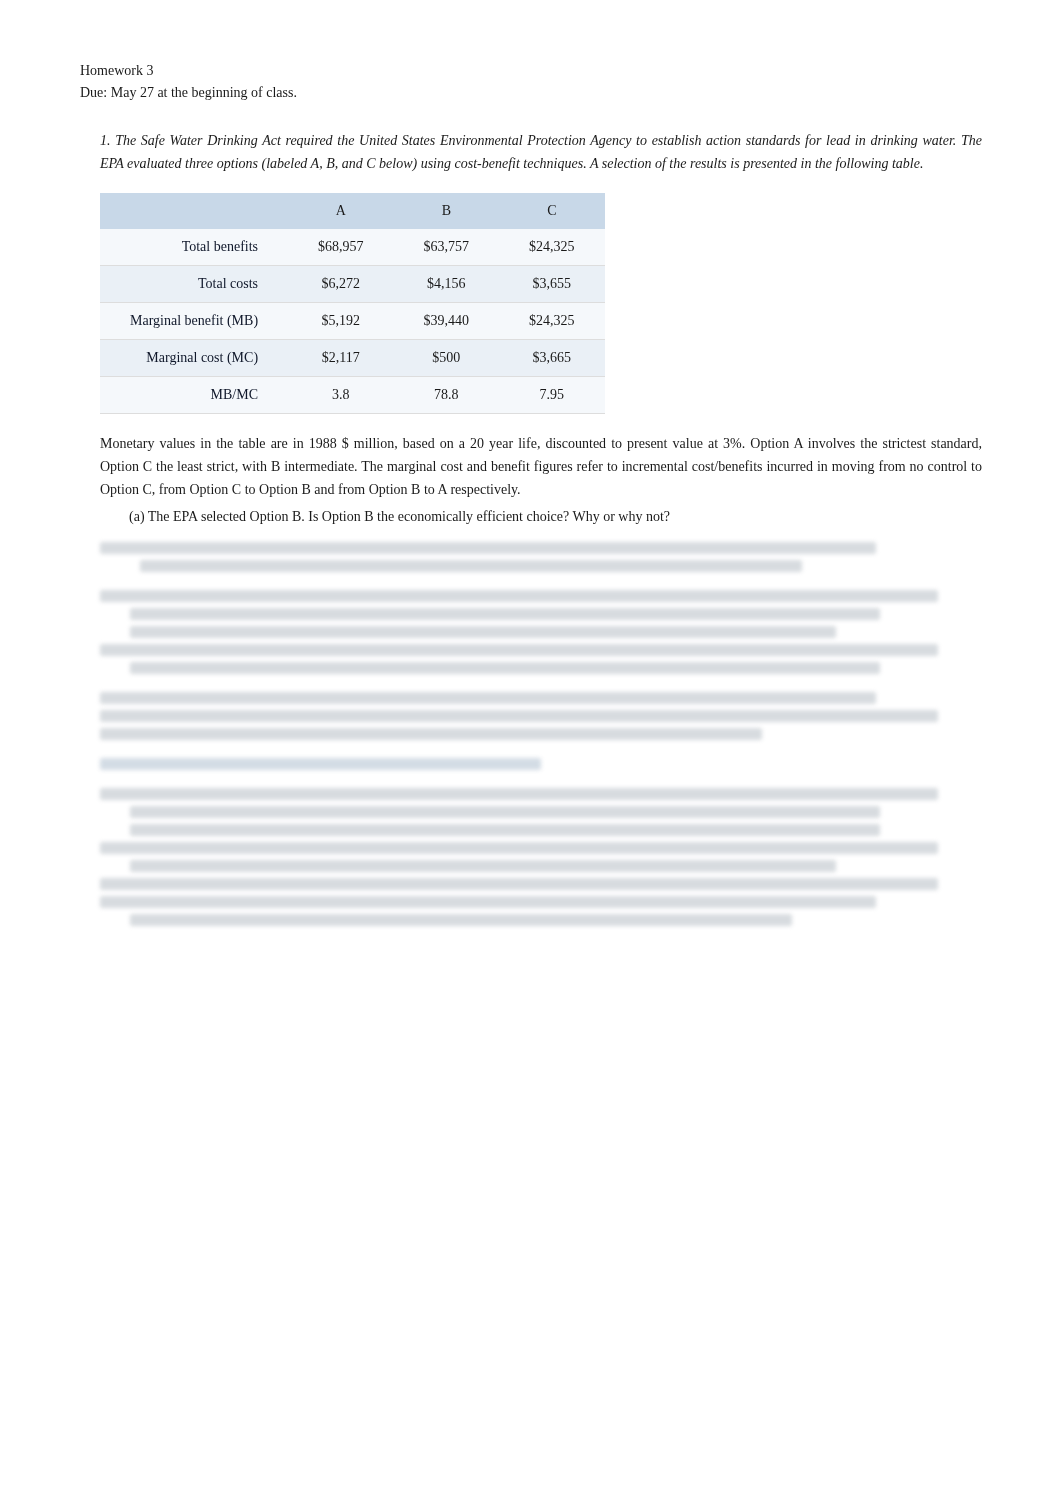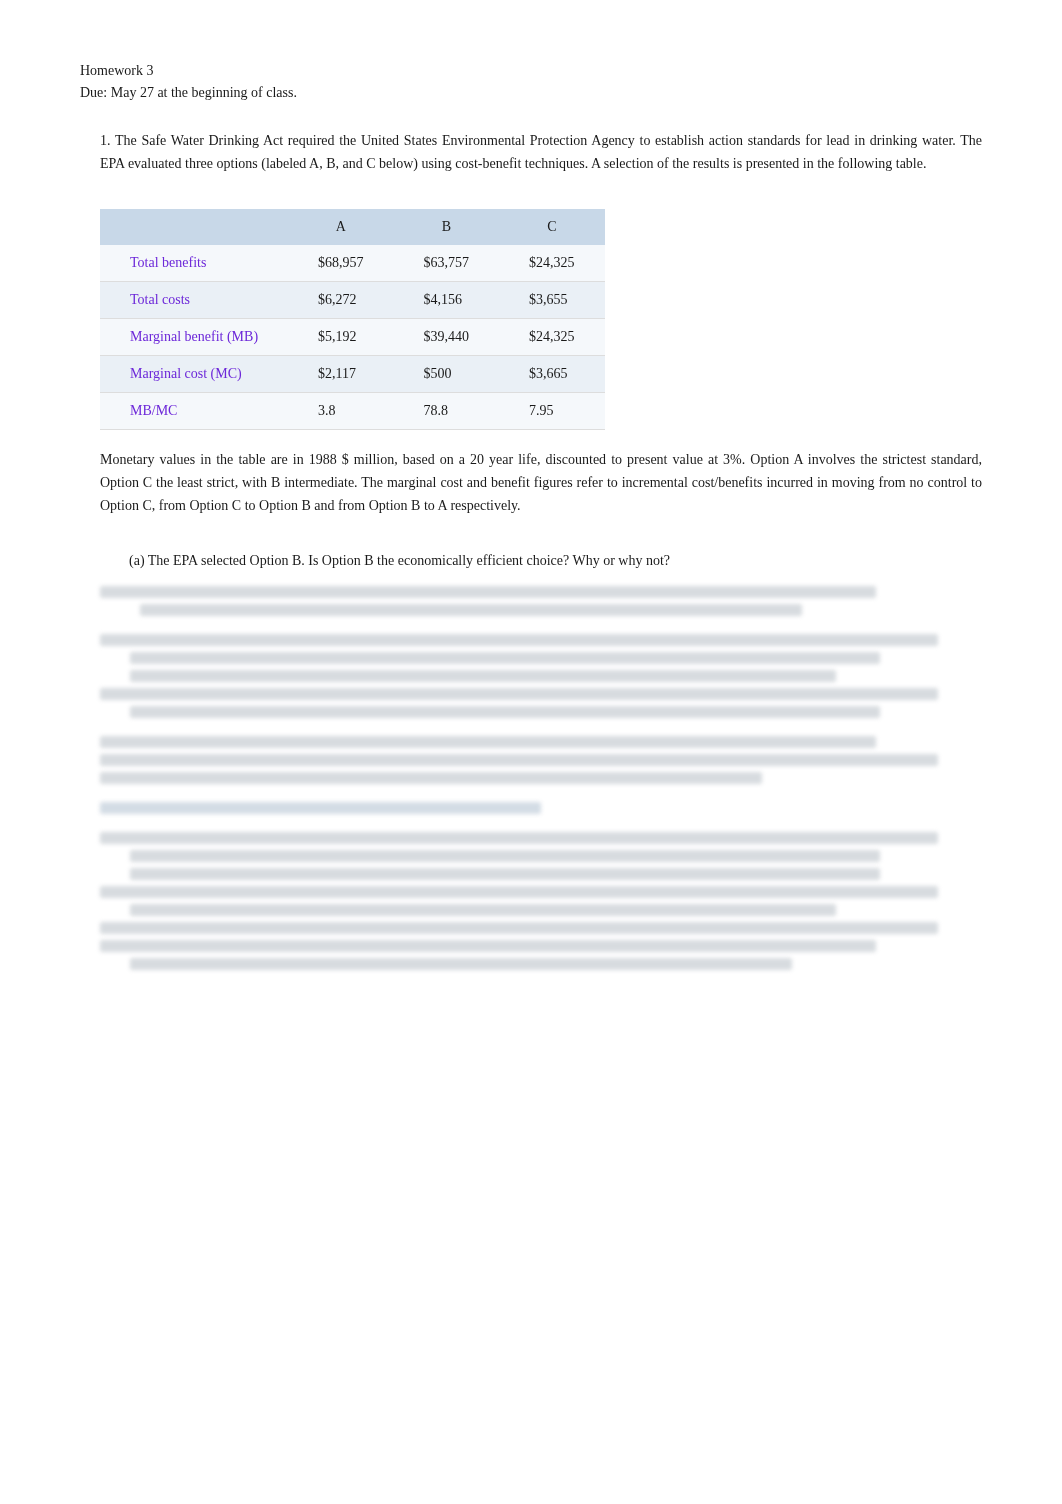--- a/index.html
+++ b/index.html
@@ -23,22 +23,23 @@
       line-height: 1.6;
     }
 
     .question-block {
       margin-left: 20px;
       margin-bottom: 20px;
     }
 
     .question-text {
       line-height: 1.65;
-      margin-bottom: 34px;
+      margin-bottom: 18px;
       text-align: justify;
+      font-style: italic;
     }
 
     .table-wrapper {
       margin: 18px 0 18px 0;
       display: flex;
       justify-content: flex-start;
     }
 
     table {
       border-collapse: collapse;
@@ -68,33 +69,33 @@
     table tbody tr:nth-child(odd) {
       background-color: #f5f8fb;
     }
 
     table tbody tr:nth-child(even) {
       background-color: #eaf0f6;
     }
 
     table tbody td {
       padding: 10px 30px;
-      text-align: left;
+      text-align: center;
       font-size: 14px;
     }
 
     table tbody td.row-label {
-      text-align: left;
-      color: #6d28d9;
+      text-align: right;
+      color: #0f172a;
     }
 
     .footnote {
       line-height: 1.65;
       text-align: justify;
-      margin-bottom: 32px;
+      margin-bottom: 4px;
     }
 
     .sub-question {
       margin-left: 29px;
       margin-bottom: 14px;
       line-height: 1.65;
       text-align: justify;
     }
 
     .blurred-block {

